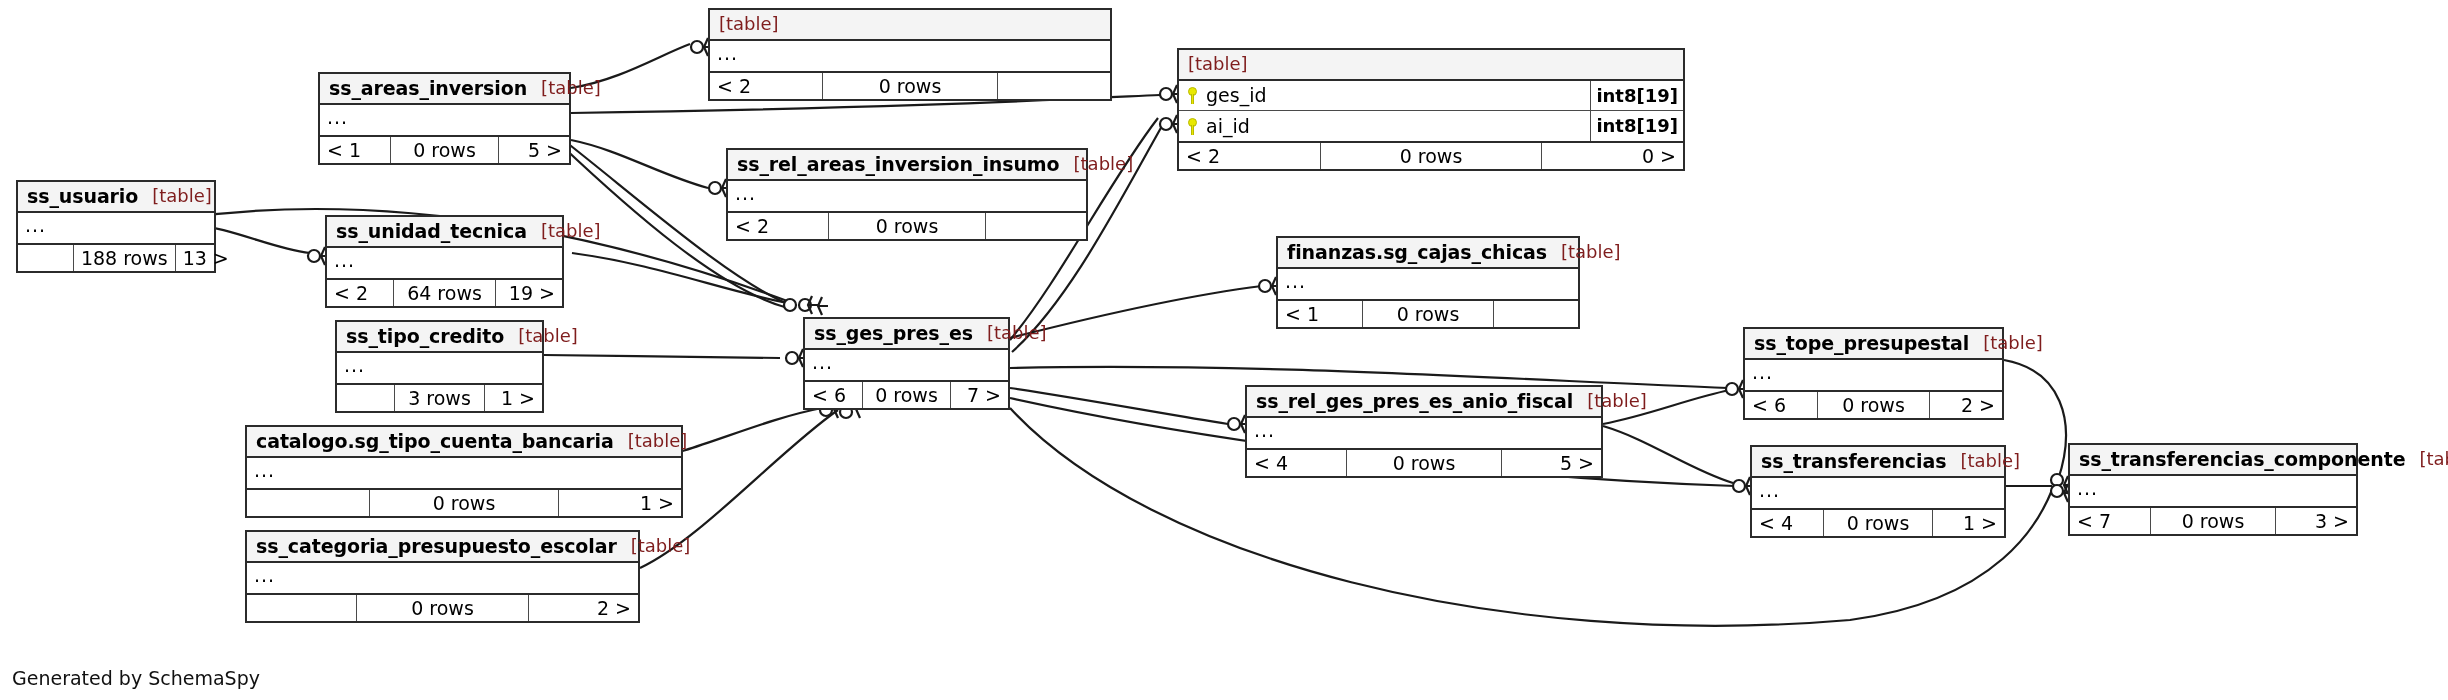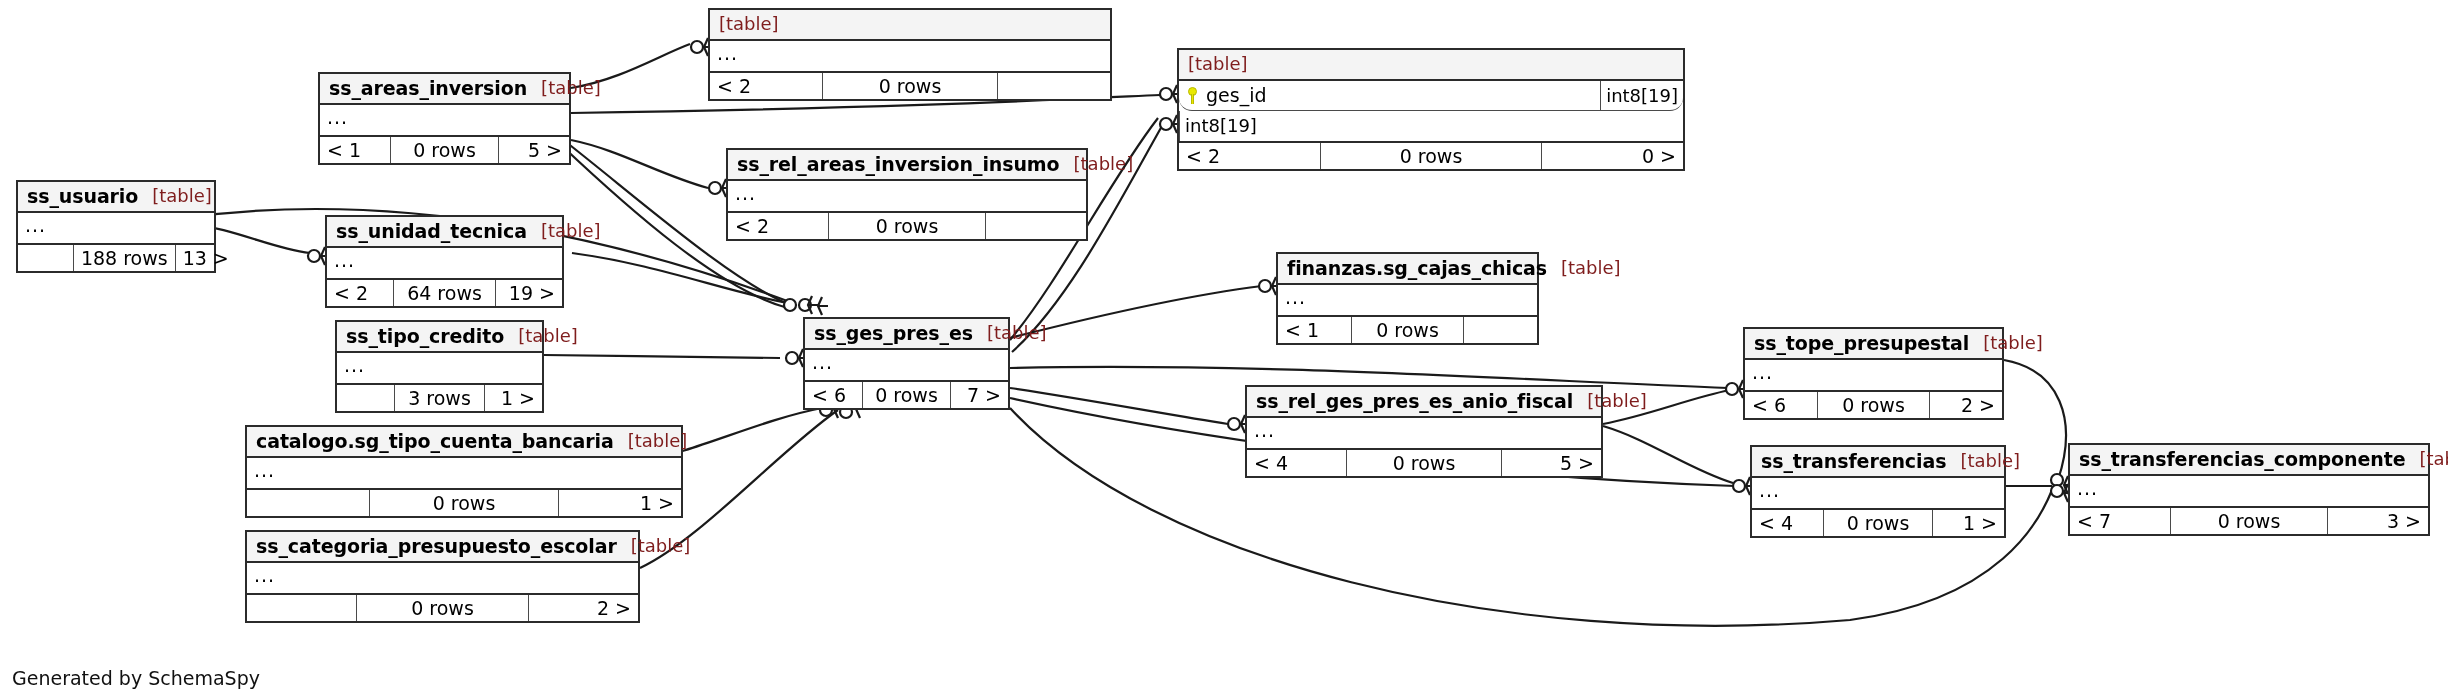--- a/index.html
+++ b/index.html
@@ -71,39 +71,39 @@
     display: flex;
     align-items: flex-start;
   }
   .tn-col {
     display: flex;
     align-items: center;
     height: 30px;
     box-sizing: border-box;
     border-bottom: 1px solid #4a4a4a;
     font-size: 19px;
-    border-radius: 13px;
   }
   .tn-col:last-child { border-bottom: none; }
   .tn-col-name {
     flex: 1 1 auto;
     display: flex;
     align-items: center;
     gap: 8px;
     padding-left: 8px;
     white-space: nowrap;
   }
   .tn-col-type {
     flex: 0 0 auto;
     border-left: 1px solid #4a4a4a;
     padding: 0 5px;
     height: 100%;
     display: flex;
     align-items: center;
     font-size: 18px;
+    font-weight: bold;
   }
   .key-icon {
     display: inline-block;
     width: 11px;
     height: 17px;
     position: relative;
     flex: 0 0 auto;
   }
   .key-icon::before {
     content: "";
@@ -274,20 +274,24 @@
         </div>
         <div class="tn-body">
           <div class="tn-col">
             <div class="tn-col-name">
               <span class="key-icon"></span>
               <span>ges_id</span>
             </div>
             <div class="tn-col-type">int8[19]</div>
           </div>
           <div class="tn-col">
+            <div class="tn-col-name">
+              <span class="key-icon"></span>
+              <span>ai_id</span>
+            </div>
             <div class="tn-col-type">int8[19]</div>
           </div>
         </div>
         <div class="tn-footer">
           <div class="tn-foot-cell tn-foot-left">&lt; 2</div>
           <div class="tn-foot-cell tn-foot-center">0 rows</div>
           <div class="tn-foot-cell tn-foot-right">0 &gt;</div>
         </div>
       </div>
       <div class="table-node" style="left: 318px; top: 72px; width: 253px;">
@@ -339,21 +343,21 @@
         </div>
         <div class="tn-body">
           <div class="tn-ellipsis">...</div>
         </div>
         <div class="tn-footer">
           <div class="tn-foot-cell tn-foot-left">&lt; 2</div>
           <div class="tn-foot-cell tn-foot-center">64 rows</div>
           <div class="tn-foot-cell tn-foot-right">19 &gt;</div>
         </div>
       </div>
-      <div class="table-node" style="left: 1276px; top: 252px; width: 263px;">
+      <div class="table-node" style="left: 1276px; top: 236px; width: 304px;">
         <div class="tn-header">
           <span class="tn-name">finanzas.sg_cajas_chicas</span>
           <span class="tn-kind">[table]</span>
         </div>
         <div class="tn-body">
           <div class="tn-ellipsis">...</div>
         </div>
         <div class="tn-footer">
           <div class="tn-foot-cell tn-foot-left">&lt; 1</div>
           <div class="tn-foot-cell tn-foot-center">0 rows</div>
@@ -437,21 +441,21 @@
         </div>
         <div class="tn-body">
           <div class="tn-ellipsis">...</div>
         </div>
         <div class="tn-footer">
           <div class="tn-foot-cell tn-foot-left">&lt; 4</div>
           <div class="tn-foot-cell tn-foot-center">0 rows</div>
           <div class="tn-foot-cell tn-foot-right">1 &gt;</div>
         </div>
       </div>
-      <div class="table-node" style="left: 2068px; top: 443px; width: 362px;">
+      <div class="table-node" style="left: 2068px; top: 443px; width: 290px;">
         <div class="tn-header">
           <span class="tn-name">ss_transferencias_componente</span>
           <span class="tn-kind">[table]</span>
         </div>
         <div class="tn-body">
           <div class="tn-ellipsis">...</div>
         </div>
         <div class="tn-footer">
           <div class="tn-foot-cell tn-foot-left">&lt; 7</div>
           <div class="tn-foot-cell tn-foot-center">0 rows</div>

